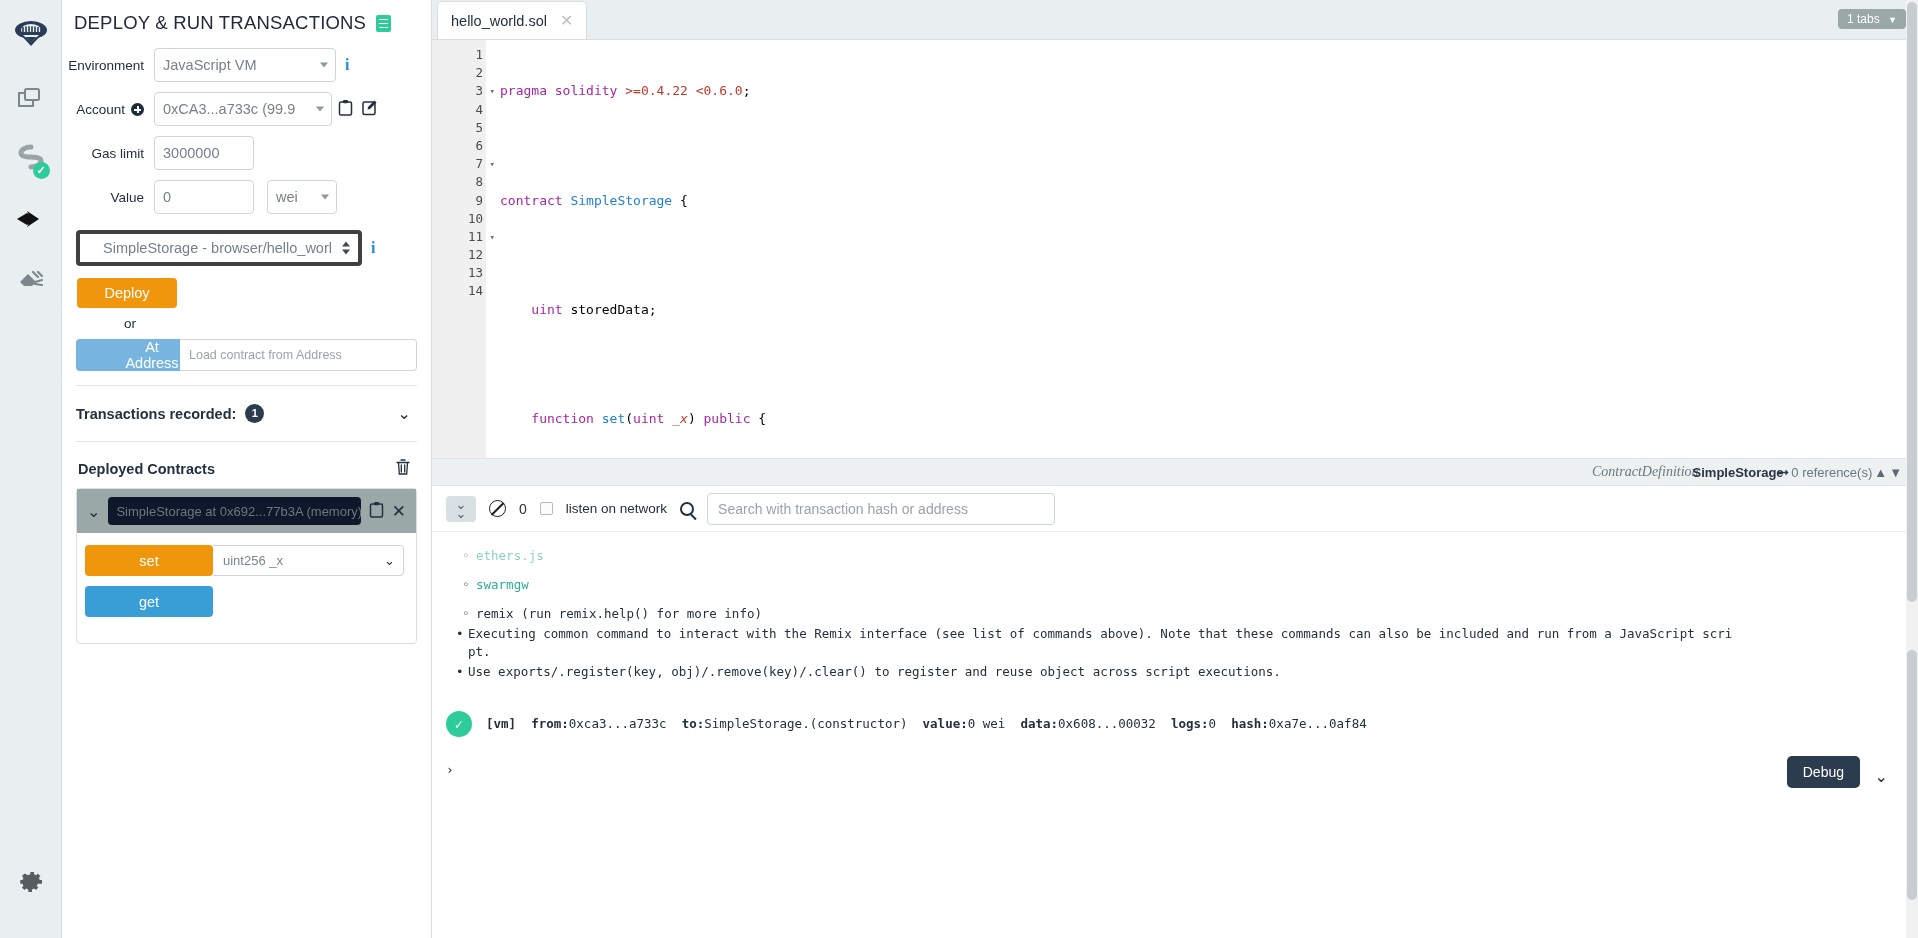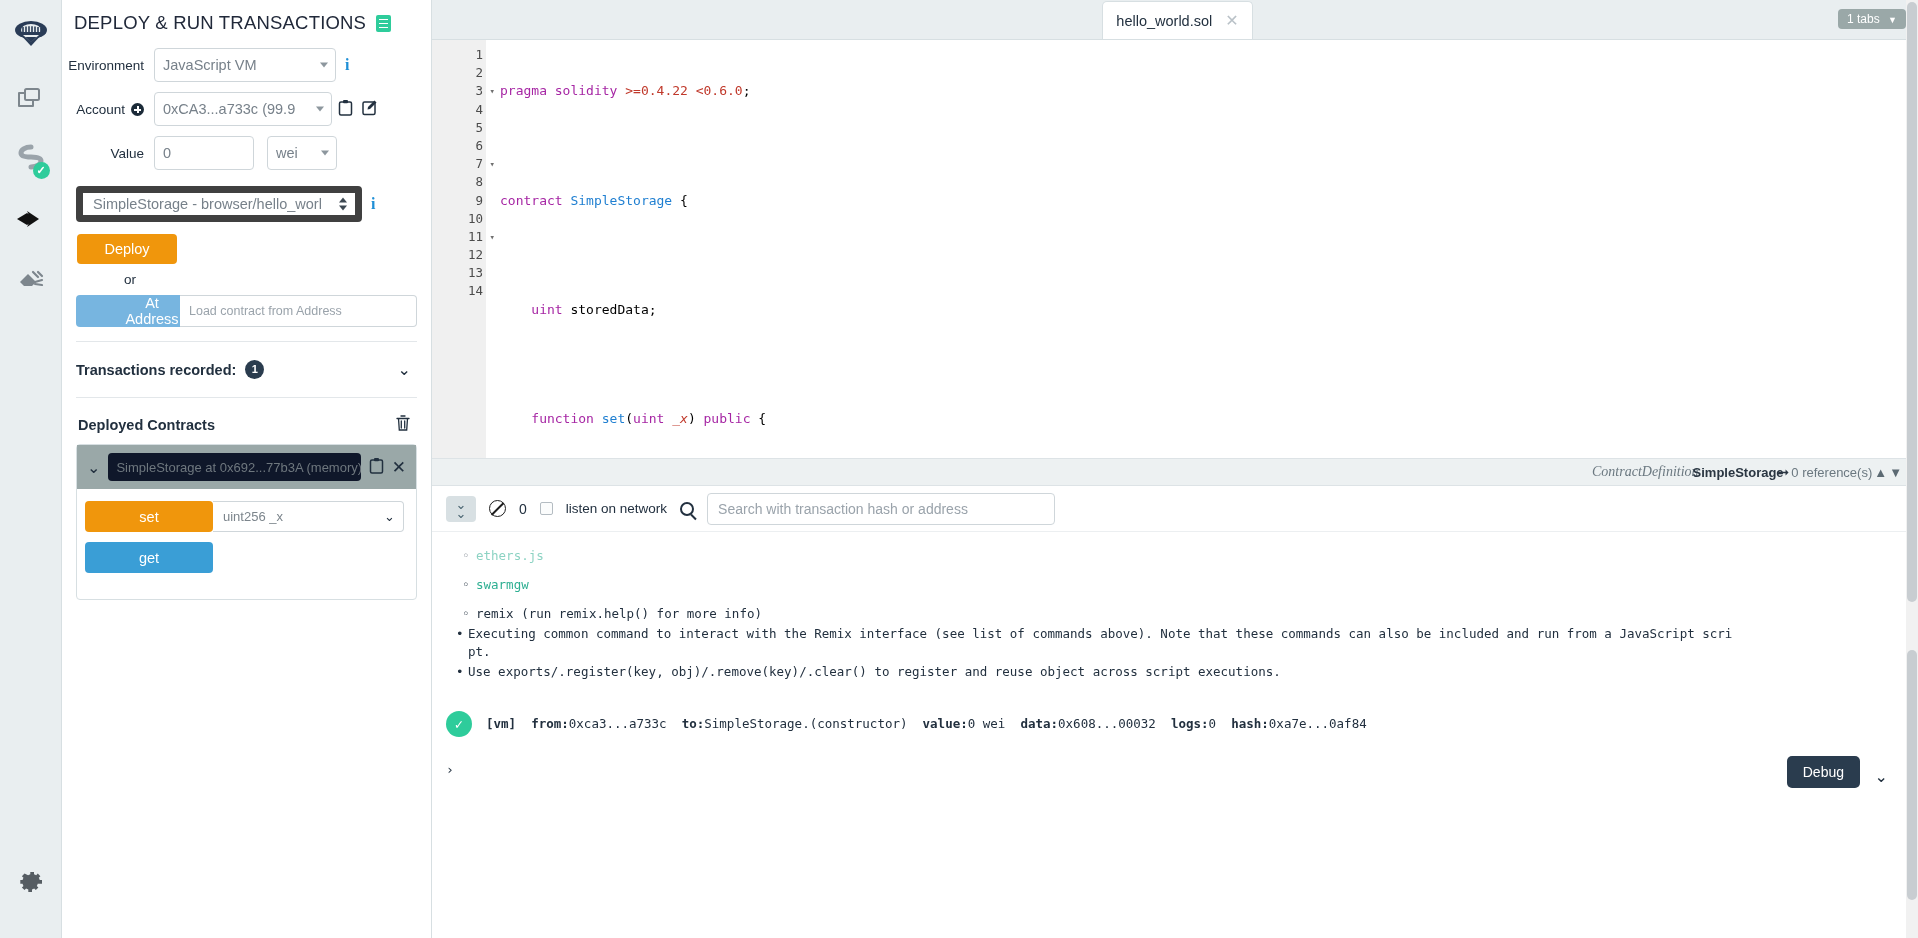--- a/index.html
+++ b/index.html
@@ -94,24 +94,24 @@
   .mini-ico { width:18px; margin-left:6px; cursor:pointer; color:#22303f; }
 
   .env-sel { width: 182px; }
   .acct-sel { width: 178px; }
   .gas-in { width: 100px; }
   .val-in { width: 100px; }
   .unit-sel { width: 70px; margin-left: 13px; }
 
   .contract-row { display:flex; align-items:center; margin: 16px 0 12px 0; }
   .contract-sel {
-    width: 286px; height: 36px; border:7px solid #404040; border-radius:4px;
+    width: 286px; height: 36px; border:4px solid #404040; border-radius:4px;
     display:flex; align-items:center; padding: 0 26px 0 10px;
     font-size:14.5px; color:#77818a; position:relative; background:#fff;
-    white-space:nowrap; overflow:hidden;
+    white-space:nowrap; overflow:hidden;justify-content:flex-end;
   }
   .dbl-caret { position:absolute; right:8px; top:50%; transform:translateY(-50%);
      display:flex; flex-direction:column; gap:3px; }
   .dbl-caret i { width:0;height:0;border-left:4px solid transparent;border-right:4px solid transparent; }
   .dbl-caret i.up { border-bottom:5px solid #3d4852; }
   .dbl-caret i.dn { border-top:5px solid #3d4852; }
 
   .btn { border:none; border-radius:4px; cursor:pointer; font-size:14.5px;
          color:#fff; font-family:"Liberation Sans", sans-serif; }
   .deploy-btn { background:#f0960c; width:100px; height:30px; margin-left: 1px; }
@@ -164,21 +164,21 @@
     display:flex; align-items:center; padding-left:10px; background:#fff;
     position:relative;
   }
   .fn-caret { position:absolute; right:8px; color:#22303f; font-size:13px; }
 
   
   .main { flex:1; height:938px; display:flex; flex-direction:column; position:relative; min-width:0; }
 
   .tabbar {
     height: 40px; background:#e9eef0; display:flex; align-items:flex-end;
-    position:relative; border-bottom:1px solid #d7dfe2; flex:0 0 40px;justify-content:center;
+    position:relative; border-bottom:1px solid #d7dfe2; flex:0 0 40px;
   }
   .tab {
     margin-left: 5px; height: 38px; background:#fff;
     border:1px solid #d7dfe2; border-bottom:none; border-radius:5px 5px 0 0;
     display:flex; align-items:center; gap:13px; padding: 0 13px;
     font-size:14.5px; color:#22303f; cursor:pointer;
   }
   .tab .x { color:#b9c1c7; font-size:16px; cursor:pointer; }
   .tabs-pill {
     position:absolute; right:12px; top:9px;
@@ -391,20 +391,26 @@
             </svg>
         </span>
         <span class="mini-ico">
           <svg width="16" height="17" viewBox="0 0 16 17">
               <rect x="1" y="3" width="12" height="12.5" rx="1.5" fill="none" stroke="#22303f" stroke-width="1.5"></rect>
               <path d="M8 10 L14.5 3.5 L12.5 1.5 L6 8 L5.5 10.5 Z" fill="#22303f"></path>
             </svg>
         </span>
       </div>
 
+      <div class="row">
+        <div class="lbl">Gas limit</div>
+        <div class="ctl gas-in">
+          <span>3000000</span>
+        </div>
+      </div>
 
       <div class="row">
         <div class="lbl">Value</div>
         <div class="ctl val-in">
           <span>0</span>
         </div>
         <div class="ctl sel unit-sel">
           <span>wei</span>
           <span class="caret-dn"></span>
         </div>

